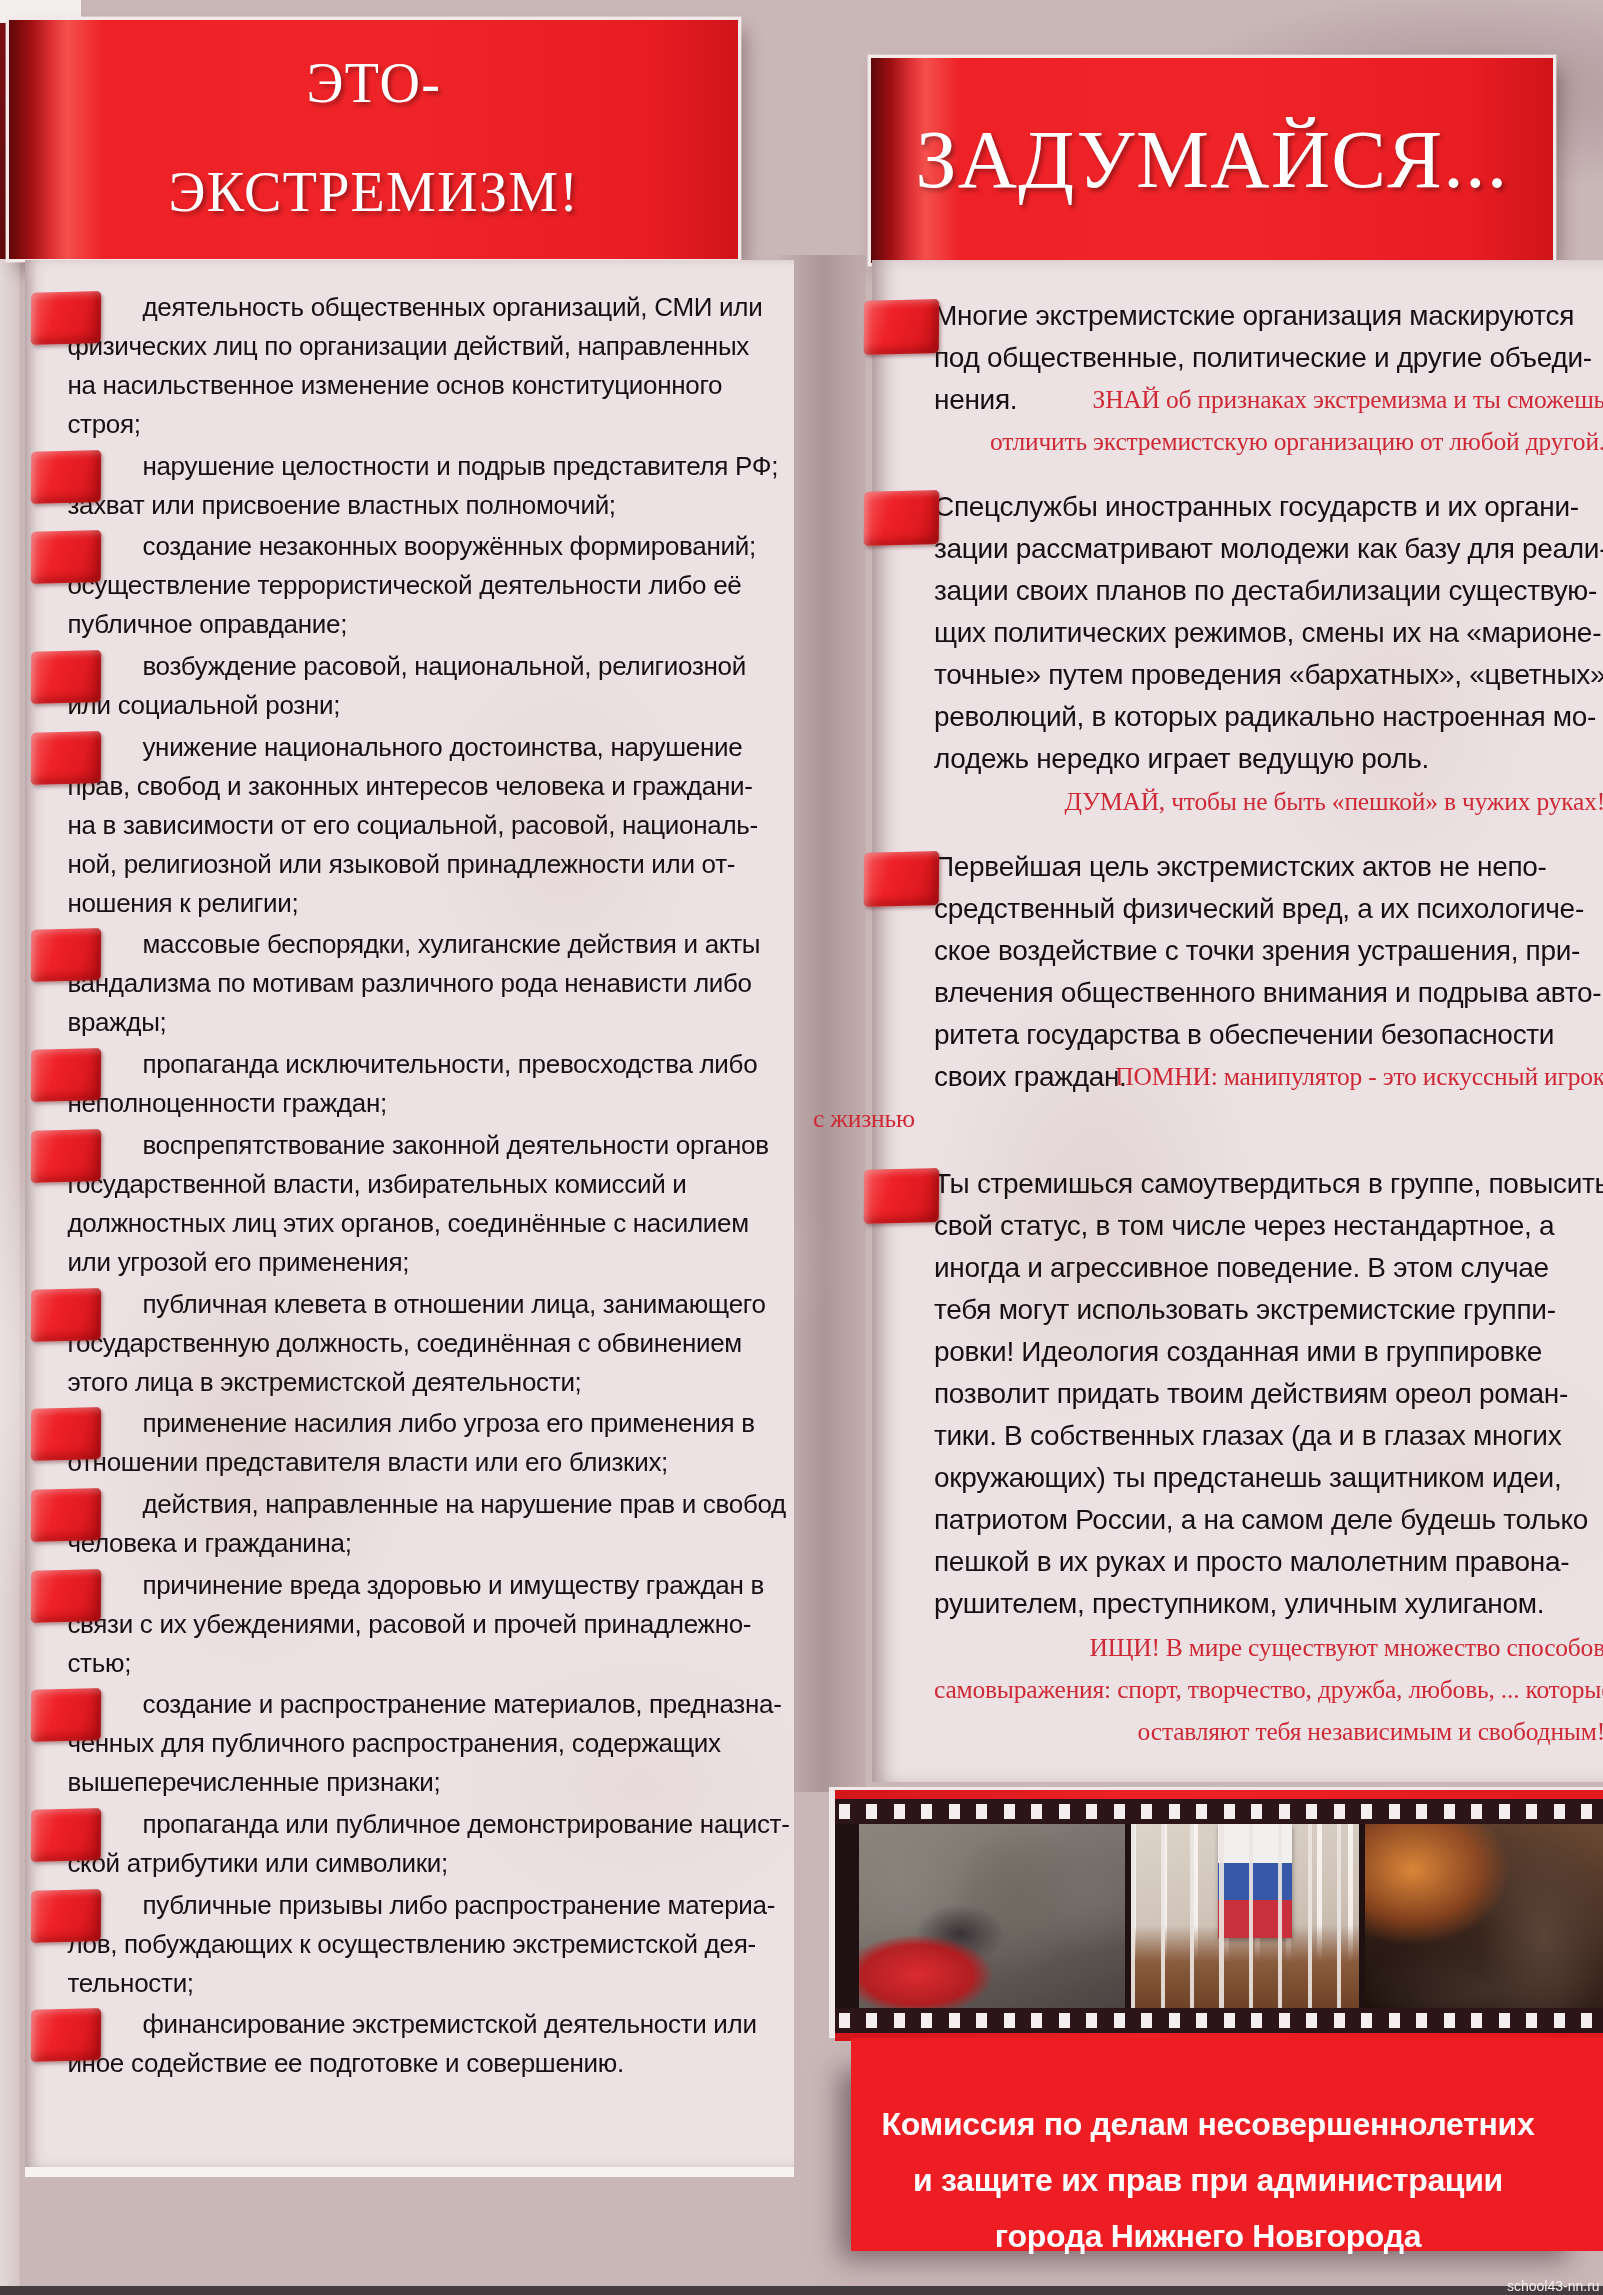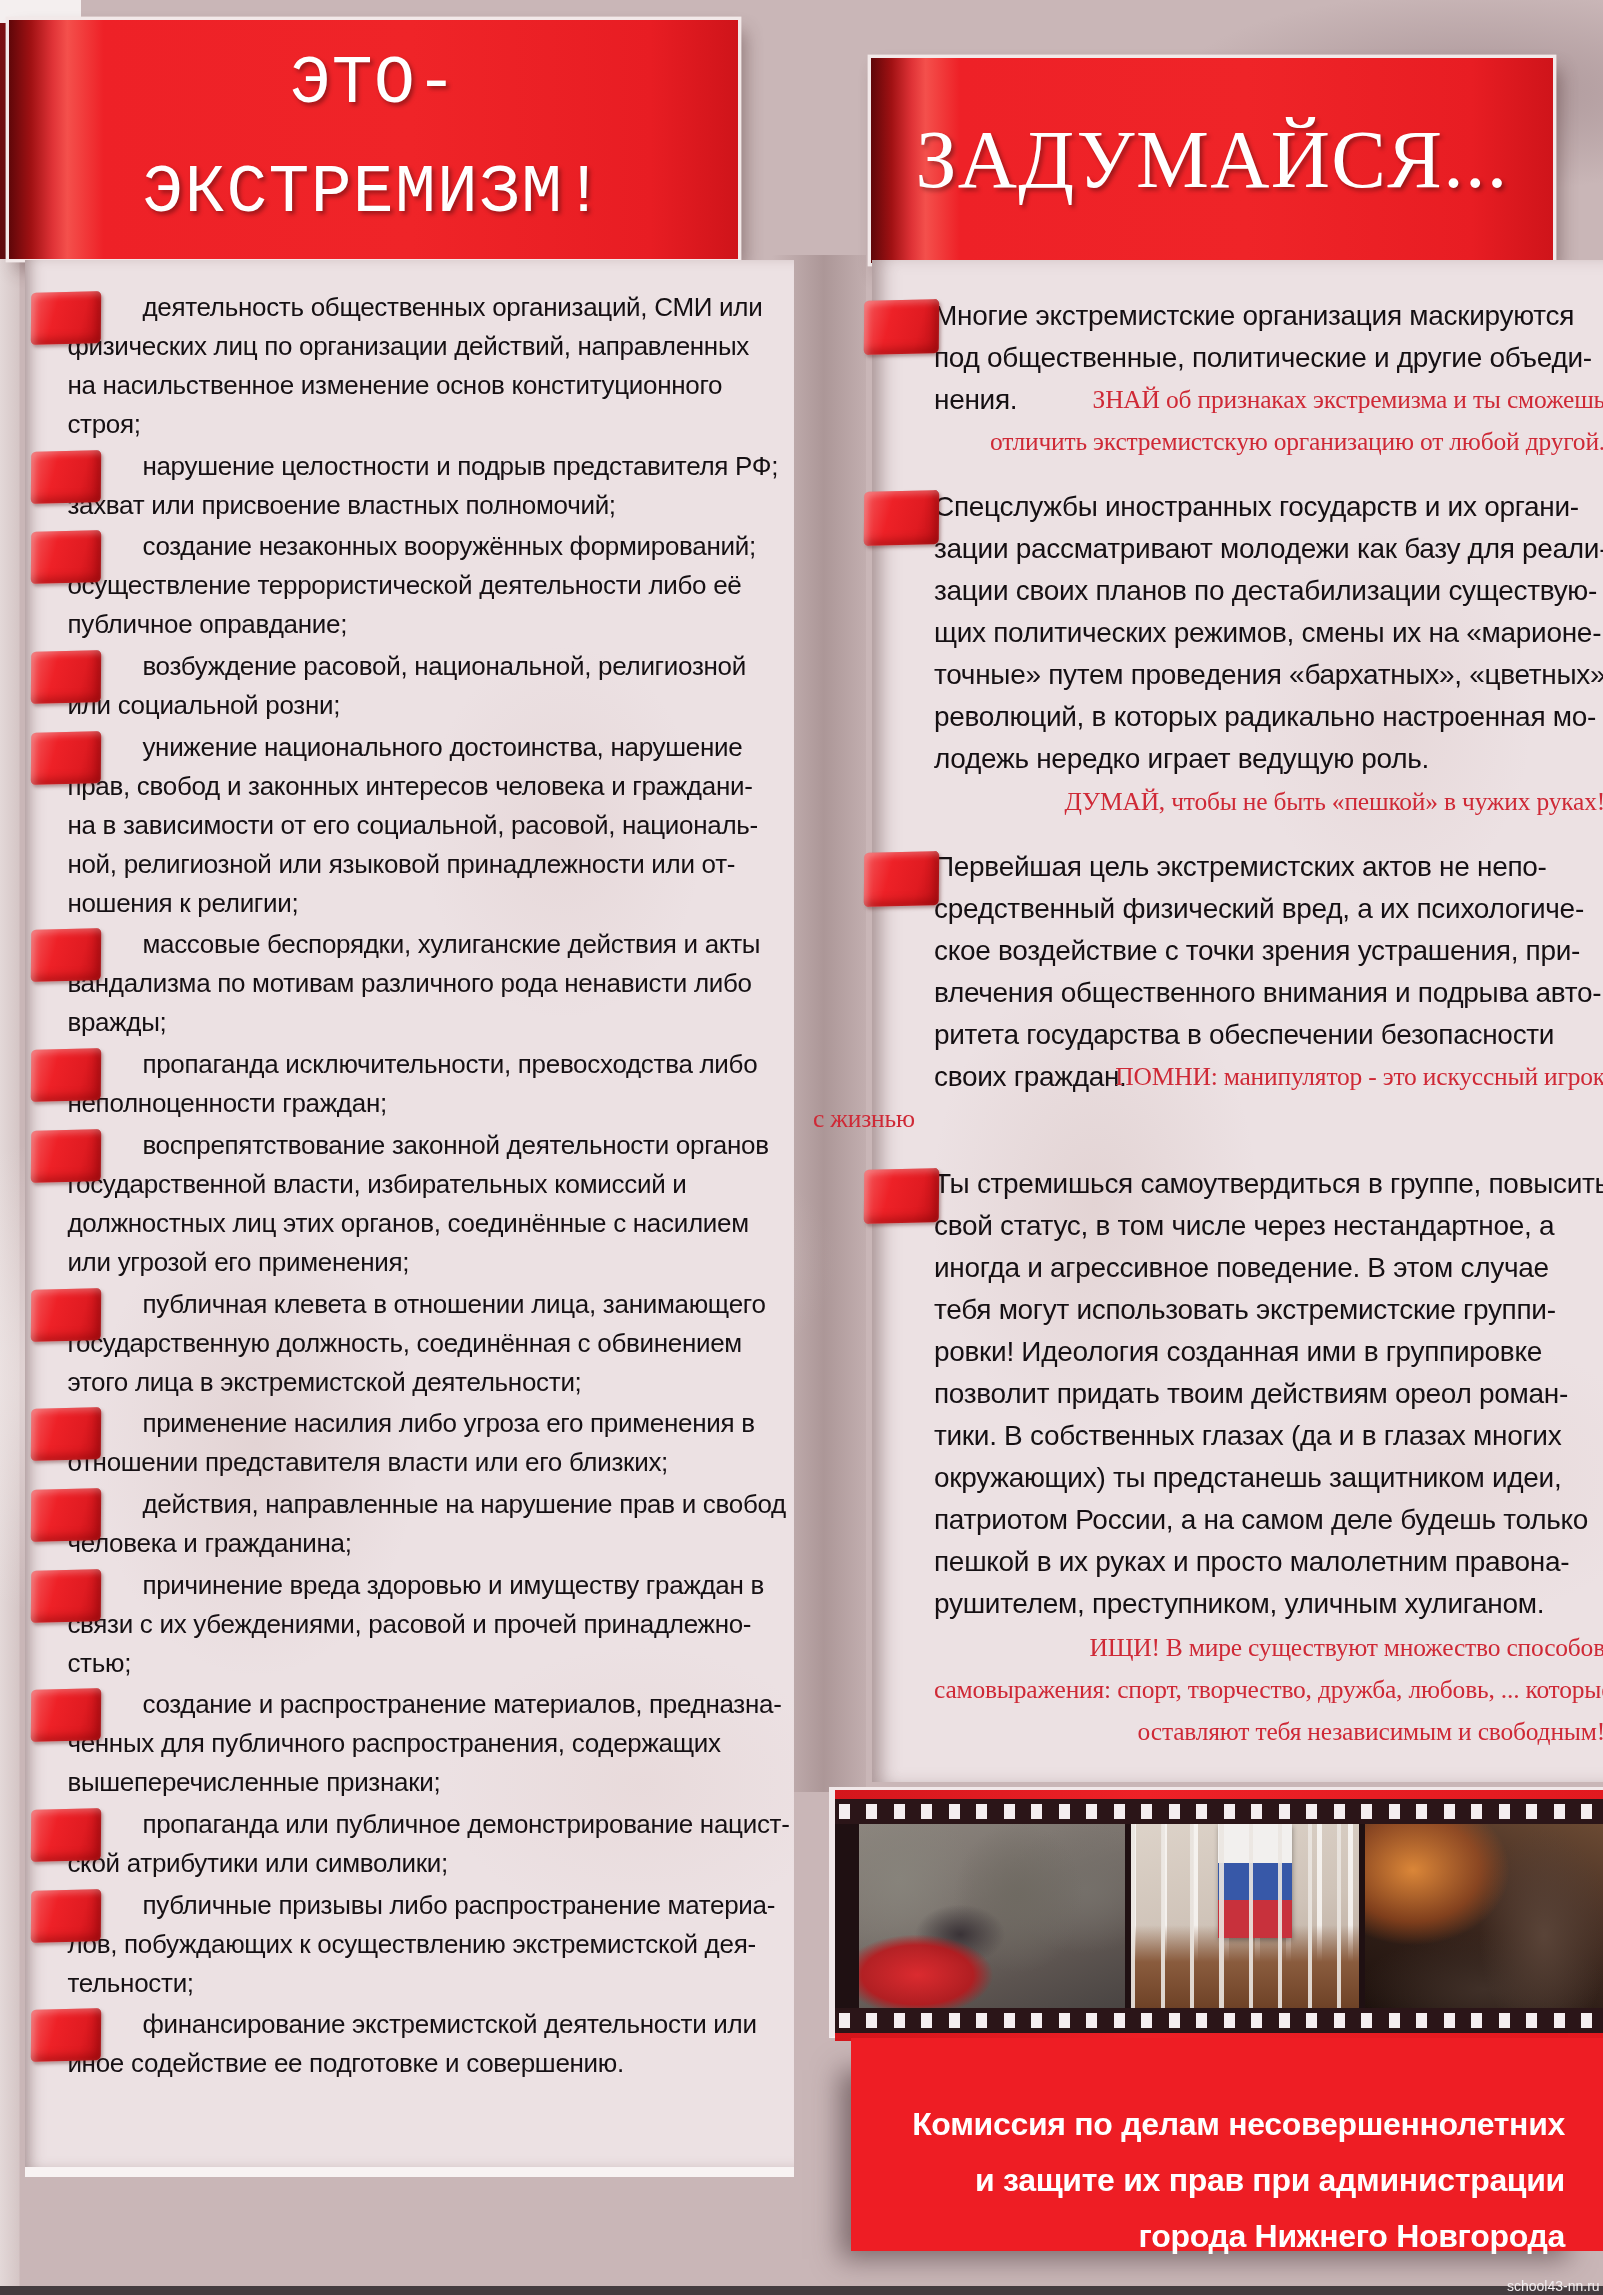--- a/index.html
+++ b/index.html
@@ -32,21 +32,21 @@
     position:absolute; color:#fff; text-align:center;
     font-family:"Liberation Serif", serif;
     background:
       linear-gradient(90deg, #5f0709 0%, #a01113 3%, #e03337 6%, #f4504c 8%,
         #ee2127 13%, #ef2428 55%, #e81d23 88%, #cf141a 100%);
     box-shadow: 0 0 0 3.4px #f2e9e9, 6.7px 10.7px 17.5px rgba(70,40,40,.45);
   }
   .banner .ln { white-space:nowrap; text-align:center;
     text-shadow: 2.7px 3.4px 4.7px rgba(0,0,0,.35); }
   .banner-left { left:9.4px; top:20px; width:729px; height:239px; padding-top:9.4px; }
-  .banner-left .ln { font-size:68px; line-height:109px; letter-spacing:1.3px;font-family:Liberation Mono, monospace; }
+  .banner-left .ln { font-size:56px; line-height:109px; letter-spacing:1.3px; }
   .banner-right { left:871px; top:58px; width:682px; height:205px; padding-top:58px; }
   .banner-right .ln { font-size:82px; line-height:87px; letter-spacing:1.3px; }
 
   
   .panel {
     position:absolute; color:#151013;
     background-color:#ece1e3;
     background-image:
       radial-gradient(ellipse 201px 268px at 70% 30%, rgba(190,150,145,.12), transparent 70%),
       radial-gradient(ellipse 235px 336px at 30% 62%, rgba(170,130,120,.14), transparent 70%),
@@ -136,21 +136,21 @@
       radial-gradient(ellipse 148px 67px at 50% 90%, #403028, transparent 85%),
       linear-gradient(200deg, #6b4a33 0%, #4a3226 35%, #2e1d16 70%, #1d110d 100%);
   }
 
   
   .red-box { position:absolute; left:851px; top:2038px; width:752px; height:213px;
     background:#ee1d24; color:#fff; padding:58px 38px 0 0;
     box-shadow:-23px 20px 25.5px -12px rgba(75,55,58,.6);
   }
   .red-box .ln { font-size:32px; line-height:56px; font-weight:bold;
-    letter-spacing:-0.3px; text-align:right; }
+    letter-spacing:-0.3px; text-align:center; }
 
   .bottom-bar { position:absolute; left:0; right:0; bottom:0; height:9.4px; background:#443c3f; }
   .watermark { position:absolute; right:3.4px; bottom:0.7px; font-size:14px; color:#f2eef0;
     z-index:5; letter-spacing:0; }
 </style>
 </head>
 <body>
 
 <div class="page">
 

